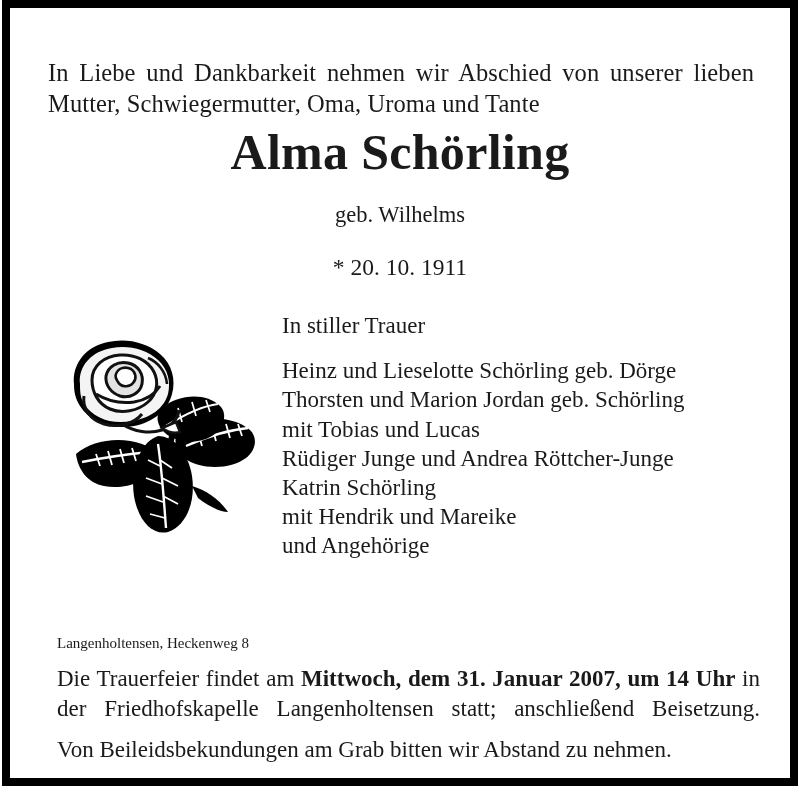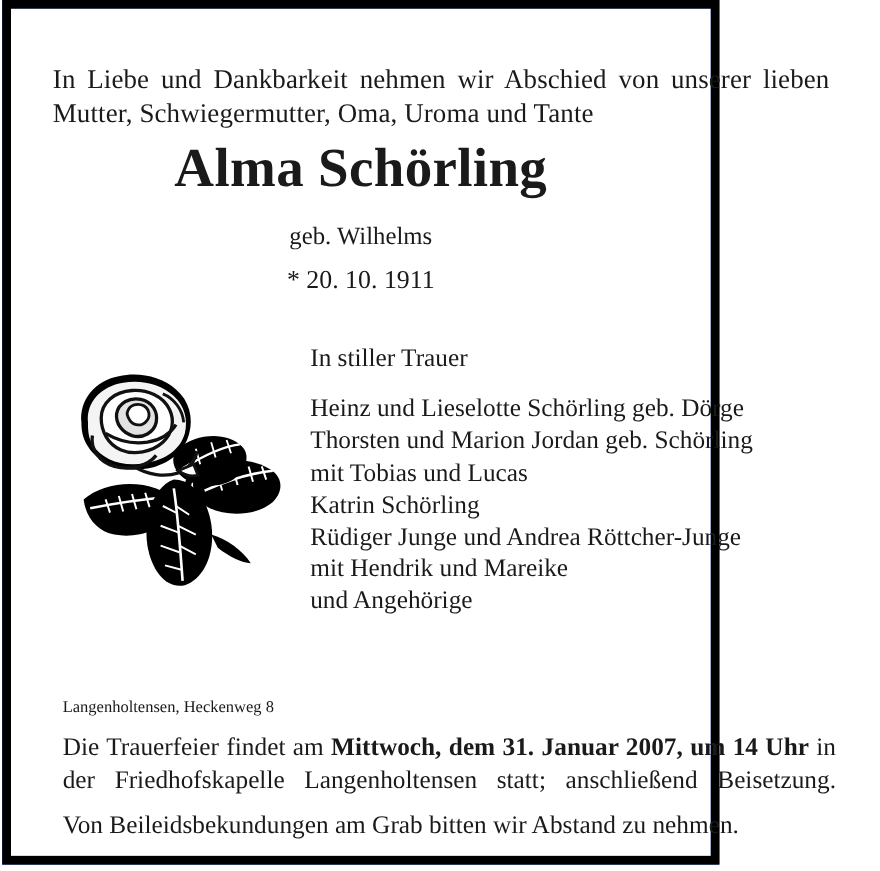--- a/index.html
+++ b/index.html
@@ -12,25 +12,25 @@
     height: 792px;
     font-family: "Liberation Serif", "DejaVu Serif", serif;
     color: #1a1a1a;
     overflow: hidden;
   }
 
   .notice-frame {
     position: absolute;
     left: 2px;
     top: 0px;
-    width: 652px;
+    width: 796px;
     height: 786px;
     border: 8px solid #000000;
     box-sizing: border-box;
-    background: #1d4ed8;
+    background: #c2410c;
   }
 
   .notice-inner {
     position: absolute;
     left: 0;
     top: 0;
     right: 0;
     bottom: 0;
     background: #ffffff;
   }
@@ -61,21 +61,21 @@
     font-weight: bold;
     line-height: 48px;
     letter-spacing: 0.3px;
   }
   .maiden-name {
     font-size: 22.5px;
     line-height: 30px;
     margin-top: 24px;
   }
   .dates-row {
-    margin-top: 10px;
+    margin-top: 22px;
     font-size: 23.5px;
     line-height: 30px;
     display: flex;
     justify-content: center;
   }
   .date-item {
     white-space: nowrap;
   }
 
   
@@ -192,22 +192,22 @@
           <path d="M100 92 C106 96 112 98 118 96 L114 86 Z" fill="#fff" stroke="#111" stroke-width="2.6"></path>
         </g>
       </svg>
     </div>
 
     <div class="mourners">
       <div class="mourners-heading">In stiller Trauer</div>
       <div class="mourner-line">Heinz und Lieselotte Schörling geb. Dörge</div>
       <div class="mourner-line">Thorsten und Marion Jordan geb. Schörling</div>
       <div class="mourner-line">mit Tobias und Lucas</div>
+      <div class="mourner-line">Rüdiger Junge und Andrea Röttcher-Junge</div>
       <div class="mourner-line">Katrin Schörling</div>
-      <div class="mourner-line">Rüdiger Junge und Andrea Röttcher-Junge</div>
       <div class="mourner-line">mit Hendrik und Mareike</div>
       <div class="mourner-line">und Angehörige</div>
     </div>
 
     <div class="address">Langenholtensen, Heckenweg 8</div>
 
     <div class="service-info">
       <span>Die Trauerfeier findet am </span><b>Mittwoch, dem 31. Januar 2007, um 14 Uhr</b><span> in der Friedhofskapelle Langenholtensen statt; anschließend</span> <span class="last-line">Beisetzung.</span>
     </div>
 

